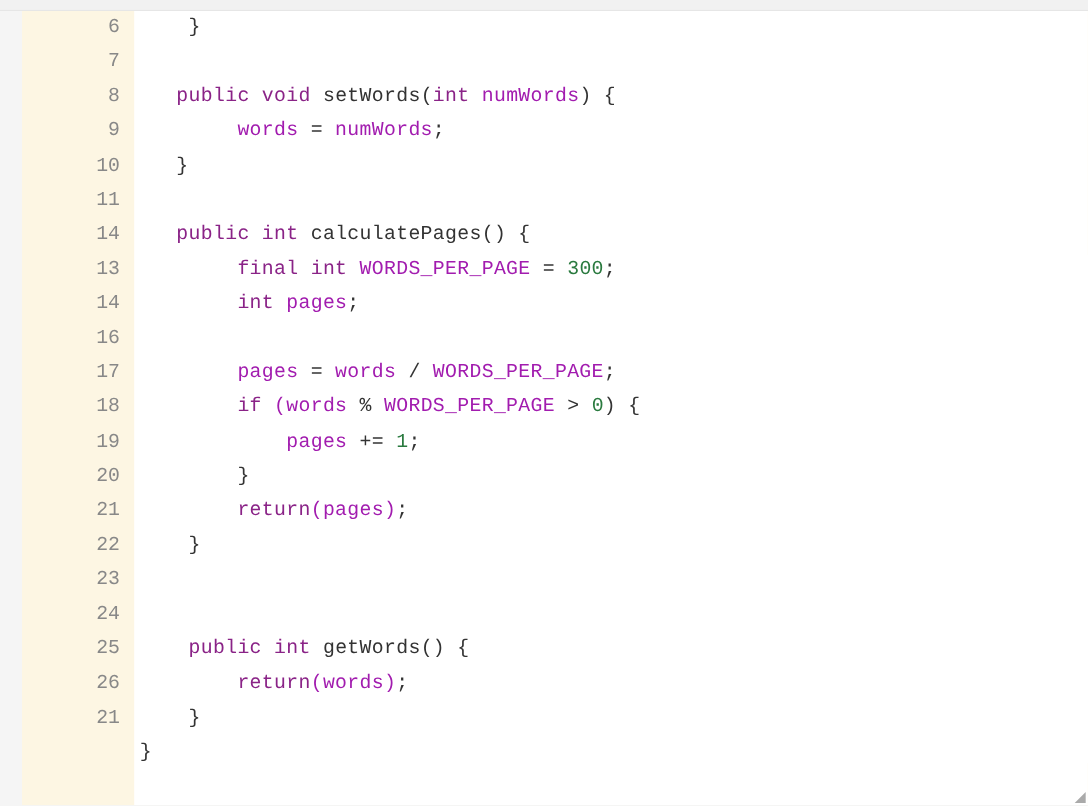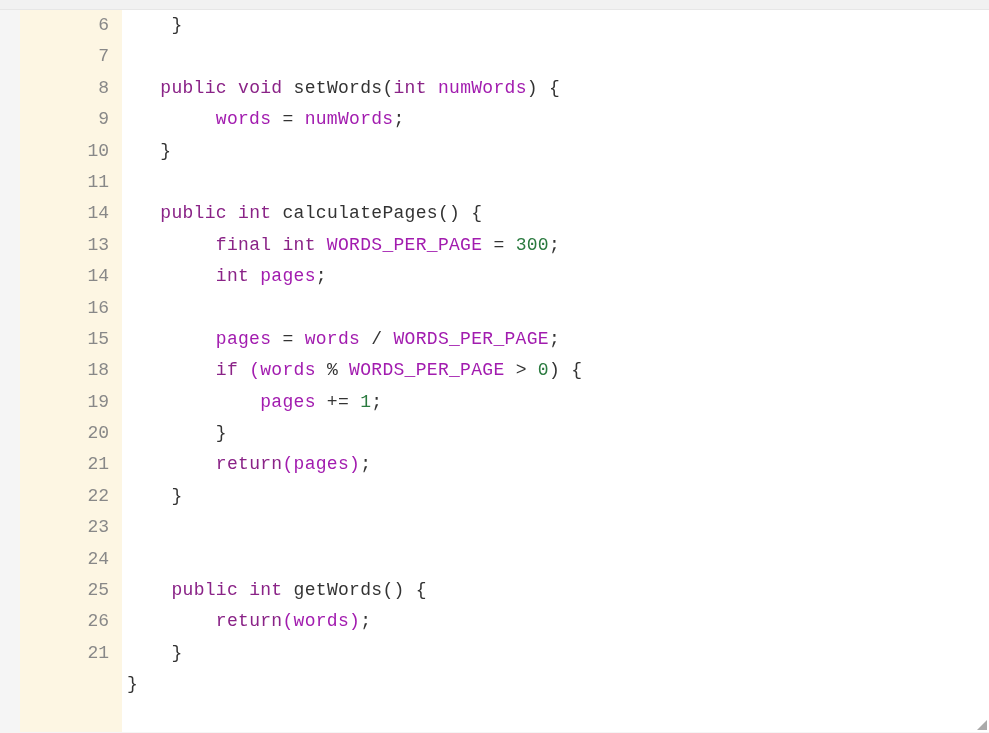--- a/index.html
+++ b/index.html
@@ -107,21 +107,21 @@
       <div class="line-number">6</div>
       <div class="line-number">7</div>
       <div class="line-number">8</div>
       <div class="line-number">9</div>
       <div class="line-number">10</div>
       <div class="line-number">11</div>
       <div class="line-number">14</div>
       <div class="line-number">13</div>
       <div class="line-number">14</div>
       <div class="line-number">16</div>
-      <div class="line-number">15</div>
+      <div class="line-number">17</div>
       <div class="line-number">18</div>
       <div class="line-number">19</div>
       <div class="line-number">20</div>
       <div class="line-number">21</div>
       <div class="line-number">22</div>
       <div class="line-number">23</div>
       <div class="line-number">24</div>
       <div class="line-number">25</div>
       <div class="line-number">26</div>
       <div class="line-number">21</div>

